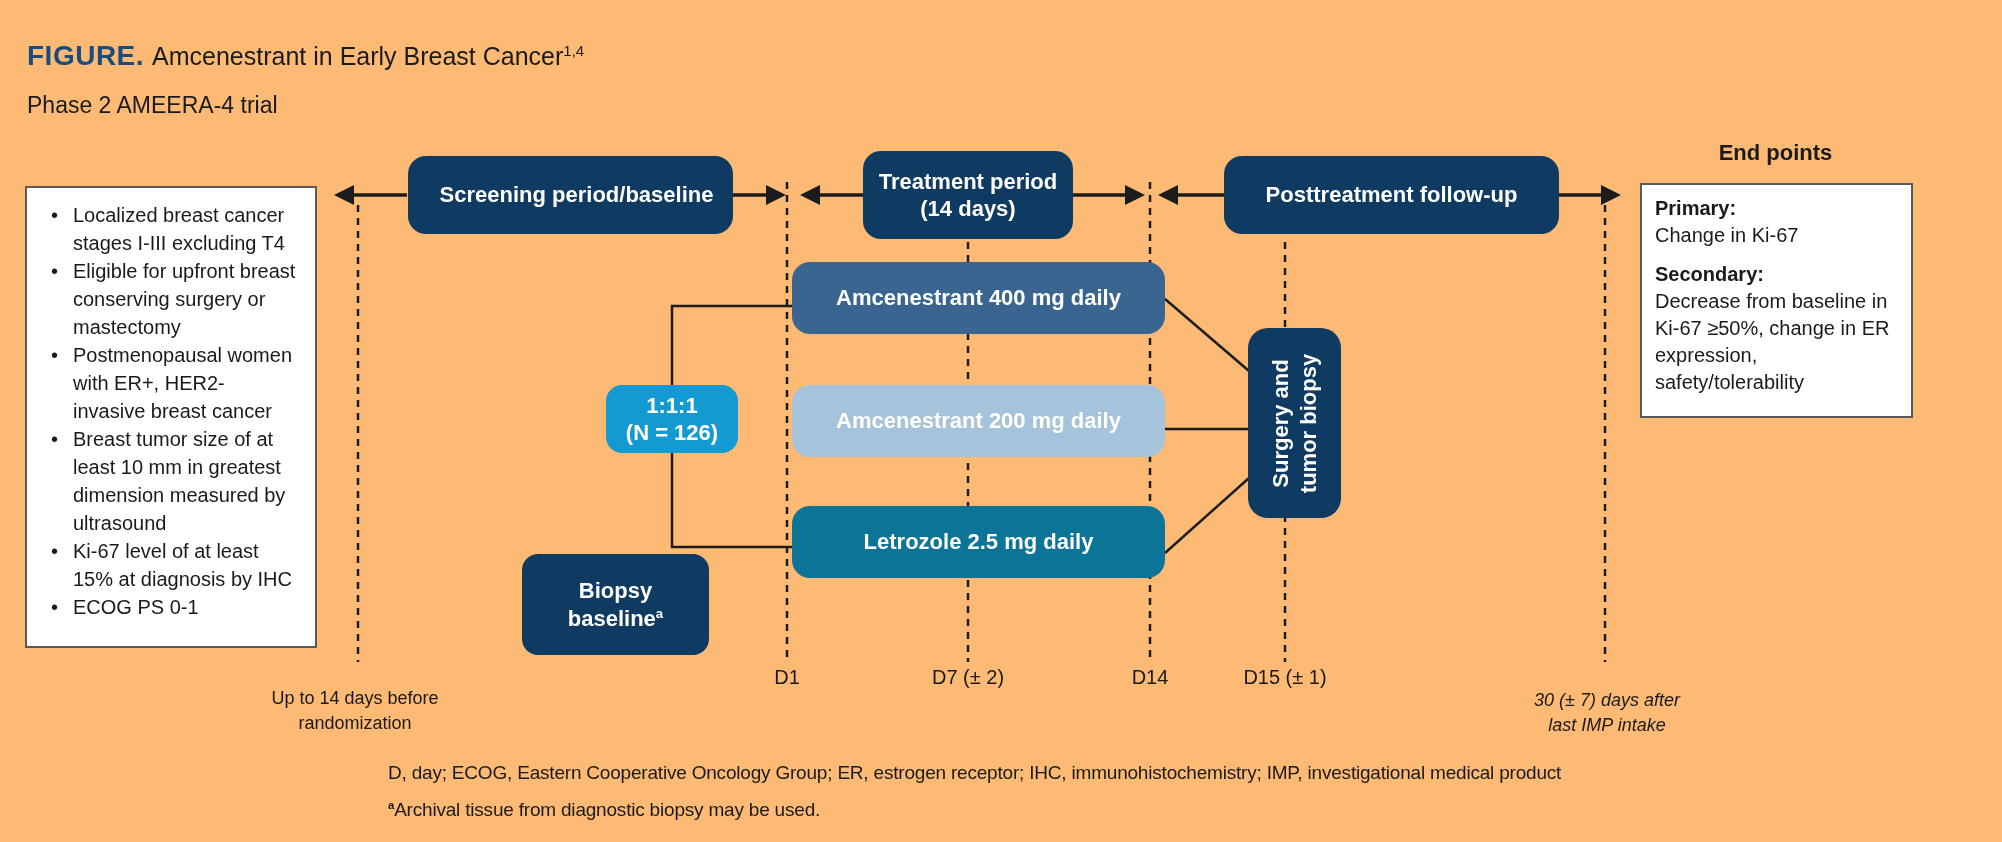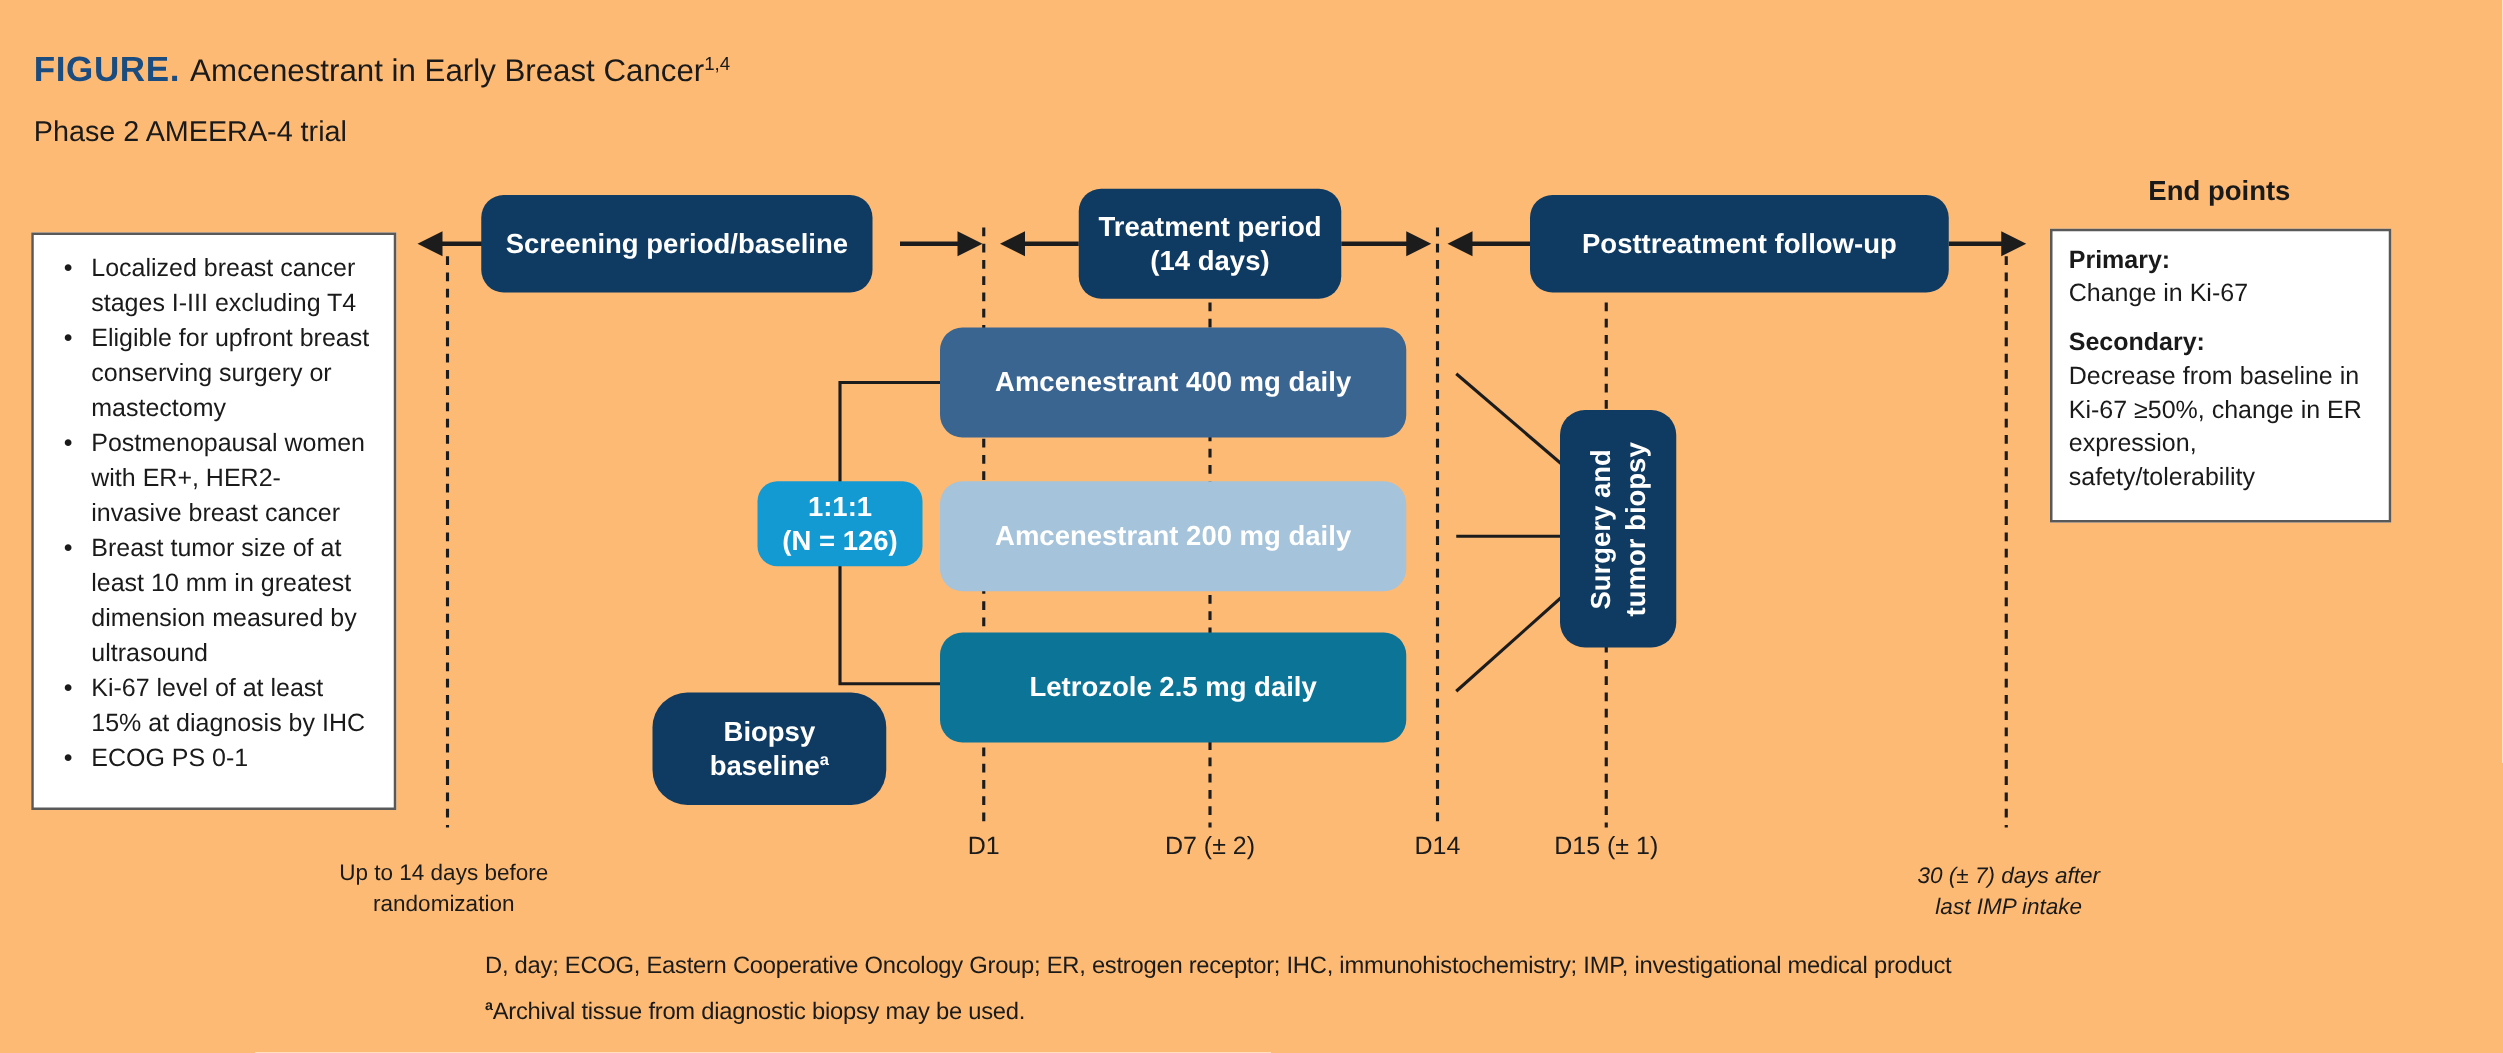--- a/index.html
+++ b/index.html
@@ -7,21 +7,21 @@
     position:relative;width:2002px;height:842px;background:#fdba74;overflow:hidden;
     font-family:"Liberation Sans","DejaVu Sans",sans-serif;color:var(--text,#1a1a1a);
   }
   #linework{position:absolute;left:0;top:0;z-index:1;}
   .box{
     position:absolute;z-index:2;display:flex;align-items:center;justify-content:center;
     text-align:center;color:#fff;font-weight:bold;font-size:22px;line-height:1.25;
     border-radius:18px;
   }
   .navy{background:var(--navy,#0f3a61);}
-  .arm{left:752px;width:373px;height:88px;}
+  .arm{left:792px;width:373px;height:72px;}
   .panel{
     position:absolute;z-index:2;border:2px solid var(--border_gray,#595959);
     background:#fff;font-size:20px;line-height:28px;color:var(--text,#1a1a1a);
   }
   .panel-heading{
     position:absolute;z-index:2;font-weight:bold;font-size:22px;text-align:center;
   }
   ul.criteria{margin:0;padding:0 0 0 8px;list-style:none;}
   ul.criteria li{
     position:relative;padding-left:24px;margin:0;
@@ -88,21 +88,21 @@
     <ul class="criteria">
       <li>Localized breast cancer stages I-III excluding T4</li>
       <li>Eligible for upfront breast conserving surgery or mastectomy</li>
       <li>Postmenopausal women with ER+, HER2- invasive breast cancer</li>
       <li>Breast tumor size of at least 10 mm in greatest dimension measured by ultrasound</li>
       <li>Ki-67 level of at least 15% at diagnosis by IHC</li>
       <li>ECOG PS 0-1</li>
     </ul>
   </div>
 
-  <div class="box navy" style="left:385px;top:156px;width:313px;height:78px;">Screening period/baseline</div>
+  <div class="box navy" style="left:408px;top:156px;width:313px;height:78px;padding-left:12px;">Screening period/baseline</div>
 
   <div class="box navy" style="left:863px;top:151px;width:210px;height:88px;">
     <div>
       <div>Treatment period</div>
       <div>(14 days)</div>
     </div>
   </div>
 
   <div class="box navy" style="left:1224px;top:156px;width:335px;height:78px;">Posttreatment follow-up</div>
 
@@ -117,21 +117,21 @@
   <div class="box arm" style="top:385px;background:var(--arm_200,#a5c3da);">Amcenestrant 200 mg daily</div>
   <div class="box arm" style="top:506px;background:var(--arm_letrozole,#0c7497);">Letrozole 2.5 mg daily</div>
 
   <div class="box navy" style="left:1248px;top:328px;width:93px;height:190px;border-radius:20px;">
     <div class="rot">
       <div>Surgery and</div>
       <div>tumor biopsy</div>
     </div>
   </div>
 
-  <div class="box navy" style="left:522px;top:554px;width:187px;height:90px;border-radius:28px;">
+  <div class="box navy" style="left:522px;top:554px;width:187px;height:101px;border-radius:16px;">
     <div>
       <div>Biopsy</div>
       <div><span>baseline</span><sup>a</sup></div>
     </div>
   </div>
 
   <div class="tick-label" style="left:717px;top:666px;">D1</div>
   <div class="tick-label" style="left:898px;top:666px;">D7 (± 2)</div>
   <div class="tick-label" style="left:1080px;top:666px;">D14</div>
   <div class="tick-label" style="left:1215px;top:666px;">D15 (± 1)</div>

